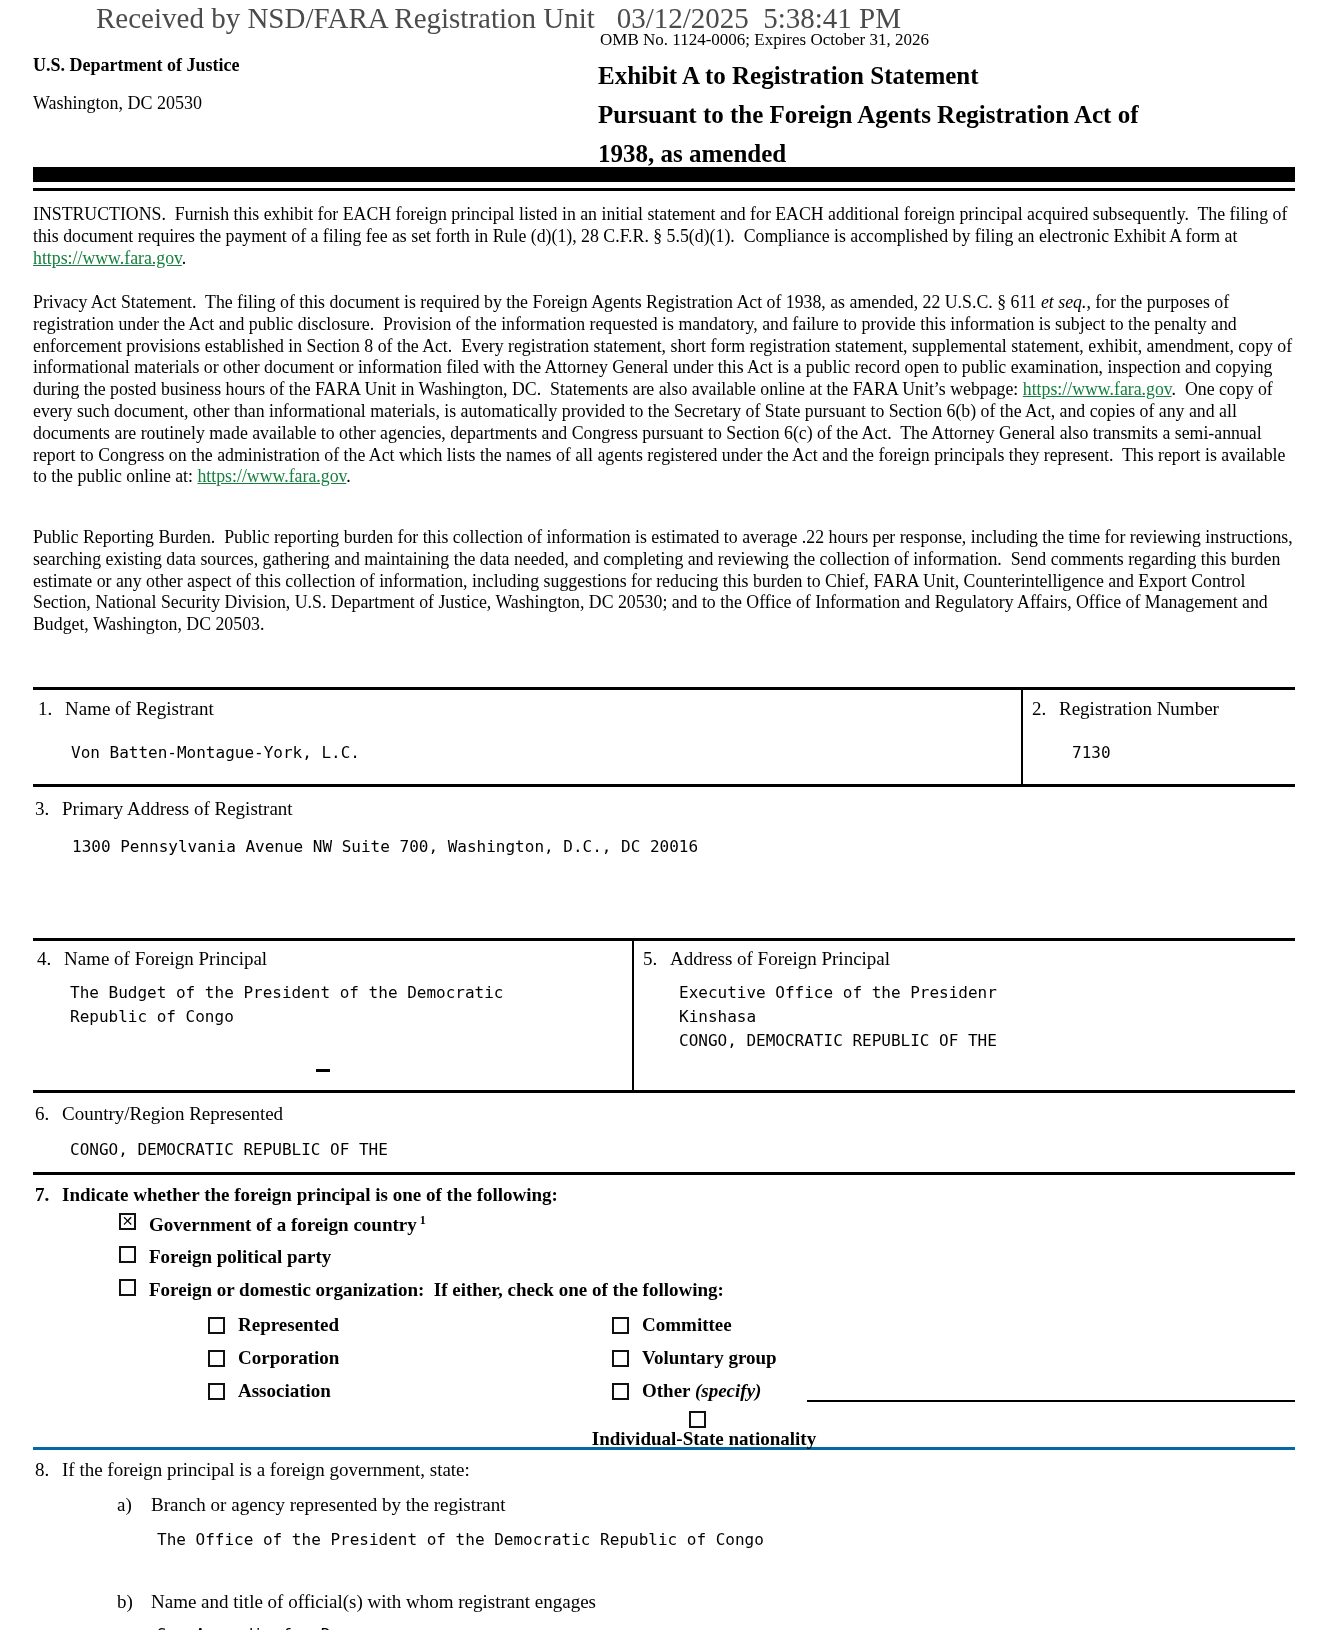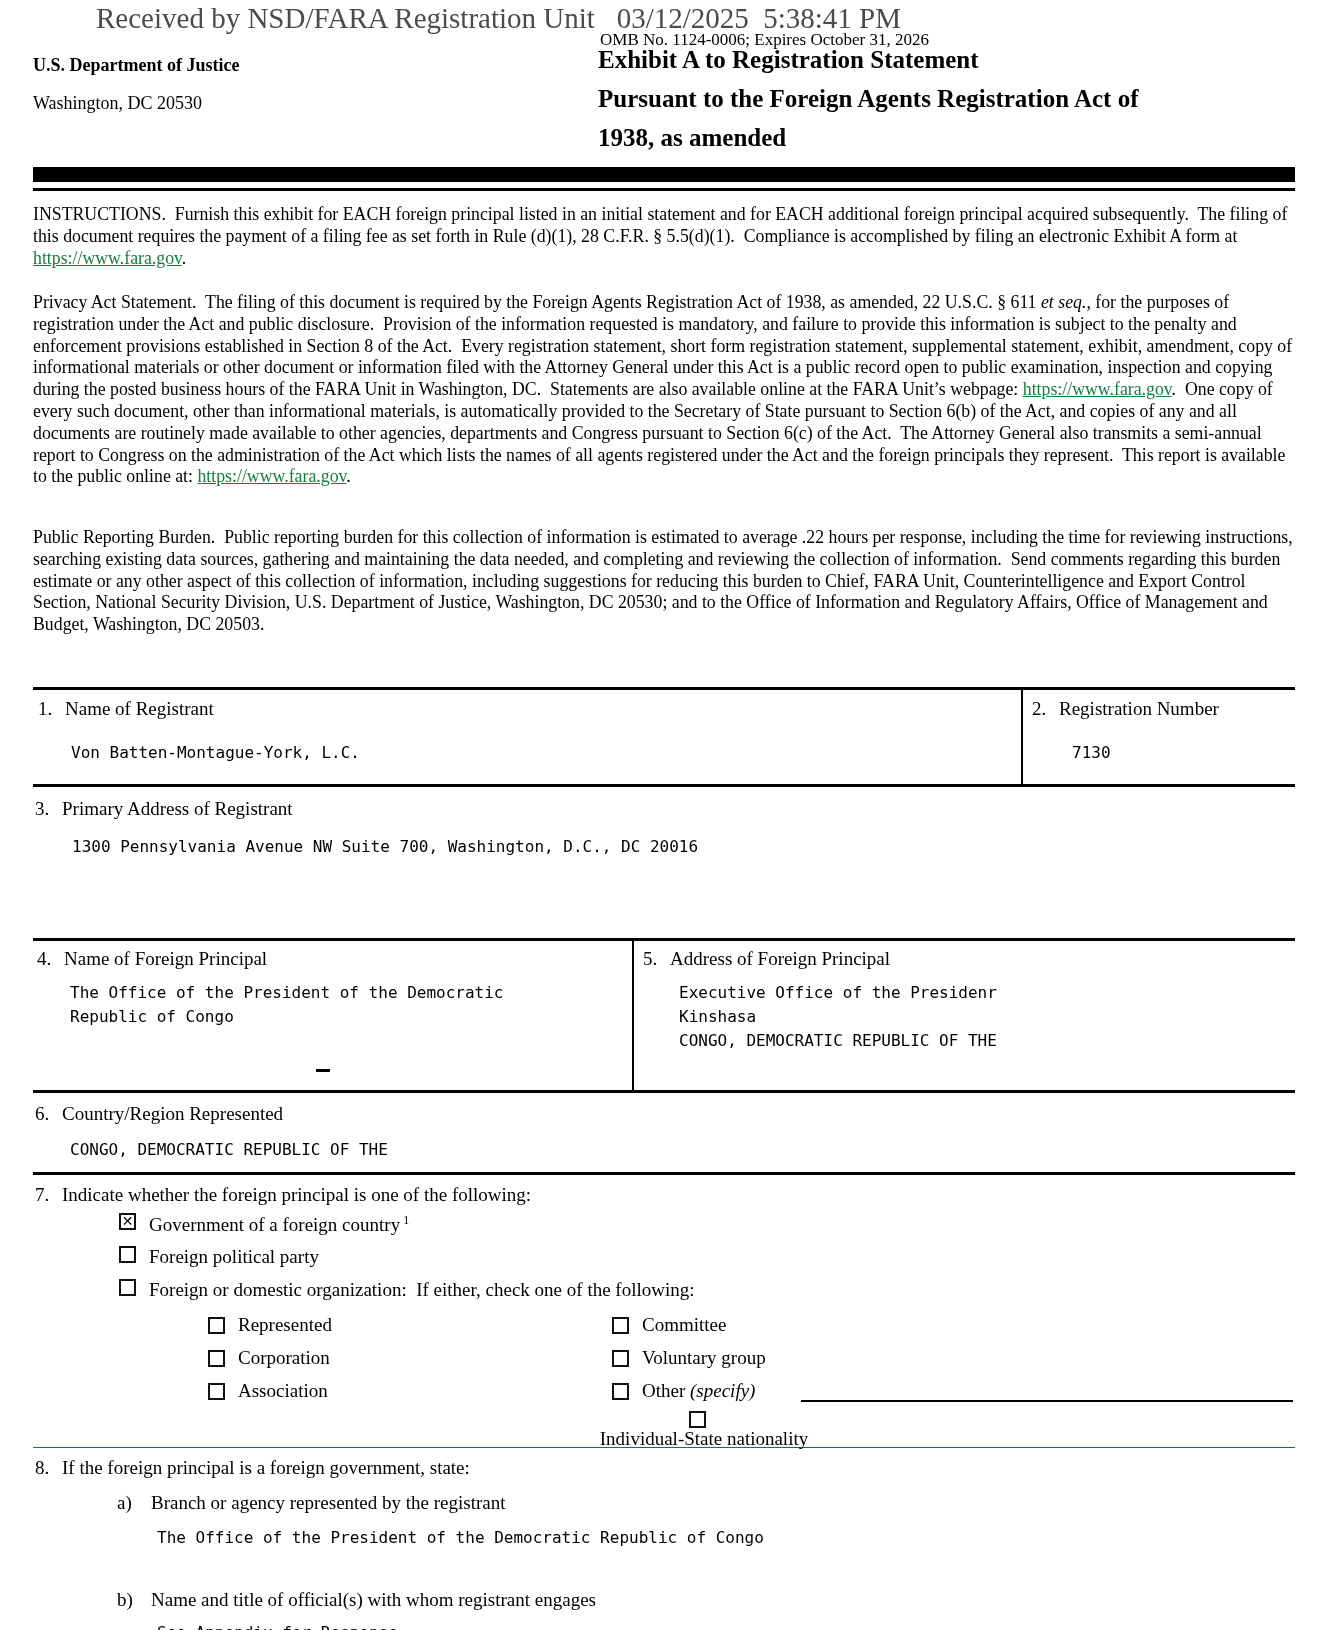--- a/index.html
+++ b/index.html
@@ -9,21 +9,21 @@
     background:#ffffff; color:#000;
     font-family:"Liberation Serif","DejaVu Serif",serif;
     overflow:hidden;
   }
   
   .header { position:relative; height:167px; }
   .stamp { position:absolute; left:96px; top:2px; font-size:29px; color:#4b4b4b; white-space:pre; }
   .omb { position:absolute; left:600px; top:30px; font-size:17px; }
   .dept { position:absolute; left:33px; top:55px; font-size:18px; font-weight:bold; }
   .dept-city { position:absolute; left:33px; top:93px; font-size:18px; }
-  .doc-title { position:absolute; left:598px; top:40px; width:680px; font-size:25px; font-weight:bold; line-height:39px; }
+  .doc-title { position:absolute; left:598px; top:56px; width:680px; font-size:25px; font-weight:bold; line-height:39px; }
   .bar { margin:0 33px; height:15px; background:#000; }
   .thinline { margin:6px 33px 0; height:3px; background:#000; }
   
   .content { margin:0 33px; width:1262px; }
   .para { font-size:17.8px; line-height:21.8px; }
   .para span, .para i { white-space:pre-wrap; }
   .p-instructions { margin-top:13px; height:66px; }
   .p-privacy { margin-top:22px; height:219px; }
   .p-burden { margin-top:16px; height:132px; }
   a.doclink { color:#15803d; text-decoration:underline; cursor:pointer; white-space:pre-wrap; }
@@ -39,21 +39,21 @@
   .sec3 { height:135px; padding:10px 0 0 2px; }
   .sec3 .fvalue { margin:14px 0 0 37px; }
   .row45 { display:flex; border-top:3px solid #000; border-bottom:3px solid #000; height:155px;margin-top:16px; }
   .cell-4 { width:601px; border-right:2px solid #000; padding:6px 0 0 4px; }
   .cell-5 { flex:1; padding:6px 0 0 9px; }
   .cell-4 .fvalue { margin:10px 0 0 33px; }
   .cell-5 .fvalue { margin:10px 0 0 36px; }
   .sec6 { height:82px; border-bottom:3px solid #000; padding:9px 0 0 2px; }
   .sec6 .fvalue { margin:12px 0 0 35px; }
   
-  .sec7 { border-bottom:1px solid #0369a1; padding:8px 0 10px 2px; }
+  .sec7 { border-bottom:3px solid #0369a1; padding:8px 0 10px 2px;font-weight:bold; }
   .opt { display:flex; align-items:flex-start; margin:6px 0 0 60px; height:26px;padding-left:24px; }
   .opt + .opt, .subrow, .opt-ind { margin-top:7px; }
   .subrow { display:flex; align-items:center; margin-left:173px; height:26px; }
   .subcell1 { display:flex; align-items:center; width:404px; }
   .subcell2 { display:flex; align-items:center; flex:1; }
   .opt-ind { display:flex; align-items:center; margin-left:65px; height:26px;flex-direction:column; }
   .cb { width:17px; height:17px; border:2px solid #111; flex:none; display:flex; align-items:center; justify-content:center; background:#fff; }
   .cb.checked::after { content:"\2715"; font-family:"DejaVu Sans",sans-serif; font-size:14px; font-weight:bold; line-height:1; margin-top:-1px; }
   .optlabel { font-size:19px; margin-left:13px; white-space:pre-wrap; }
   .optlabel sup { font-size:12px; margin-left:3px; }
@@ -109,21 +109,21 @@
     </div>
 
     <div class="sec3">
       <div class="flabel"><span class="num">3.</span><span>Primary Address of Registrant</span></div>
       <div class="fvalue">1300 Pennsylvania Avenue NW Suite 700, Washington, D.C., DC 20016</div>
     </div>
 
     <div class="row45">
       <div class="cell-4">
         <div class="flabel"><span class="num">4.</span><span>Name of Foreign Principal</span></div>
-        <div class="fvalue">The Office of the President of the Democratic
+        <div class="fvalue">The Budget of the President of the Democratic
 Republic of Congo</div>
       </div>
       <div class="cell-5">
         <div class="flabel"><span class="num">5.</span><span>Address of Foreign Principal</span></div>
         <div class="fvalue">Executive Office of the Presidenr
 Kinshasa
 CONGO, DEMOCRATIC REPUBLIC OF THE</div>
       </div>
     </div>
 

